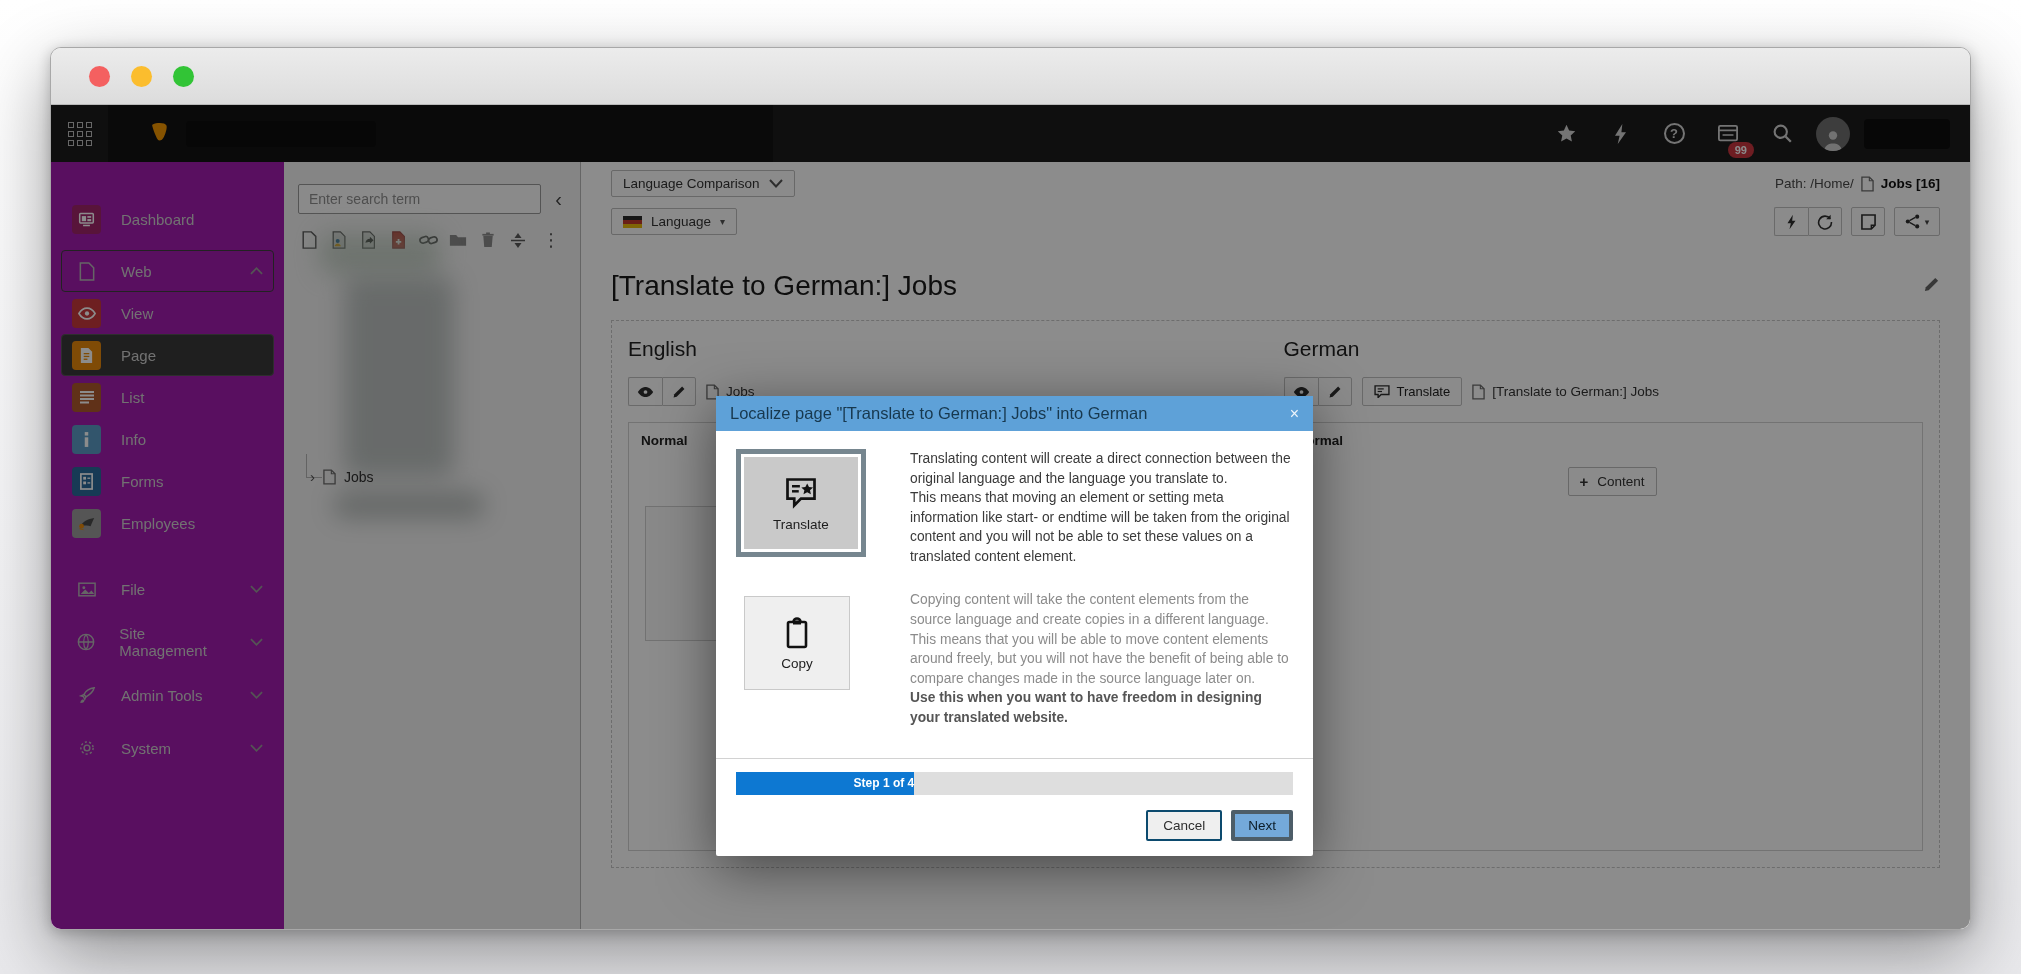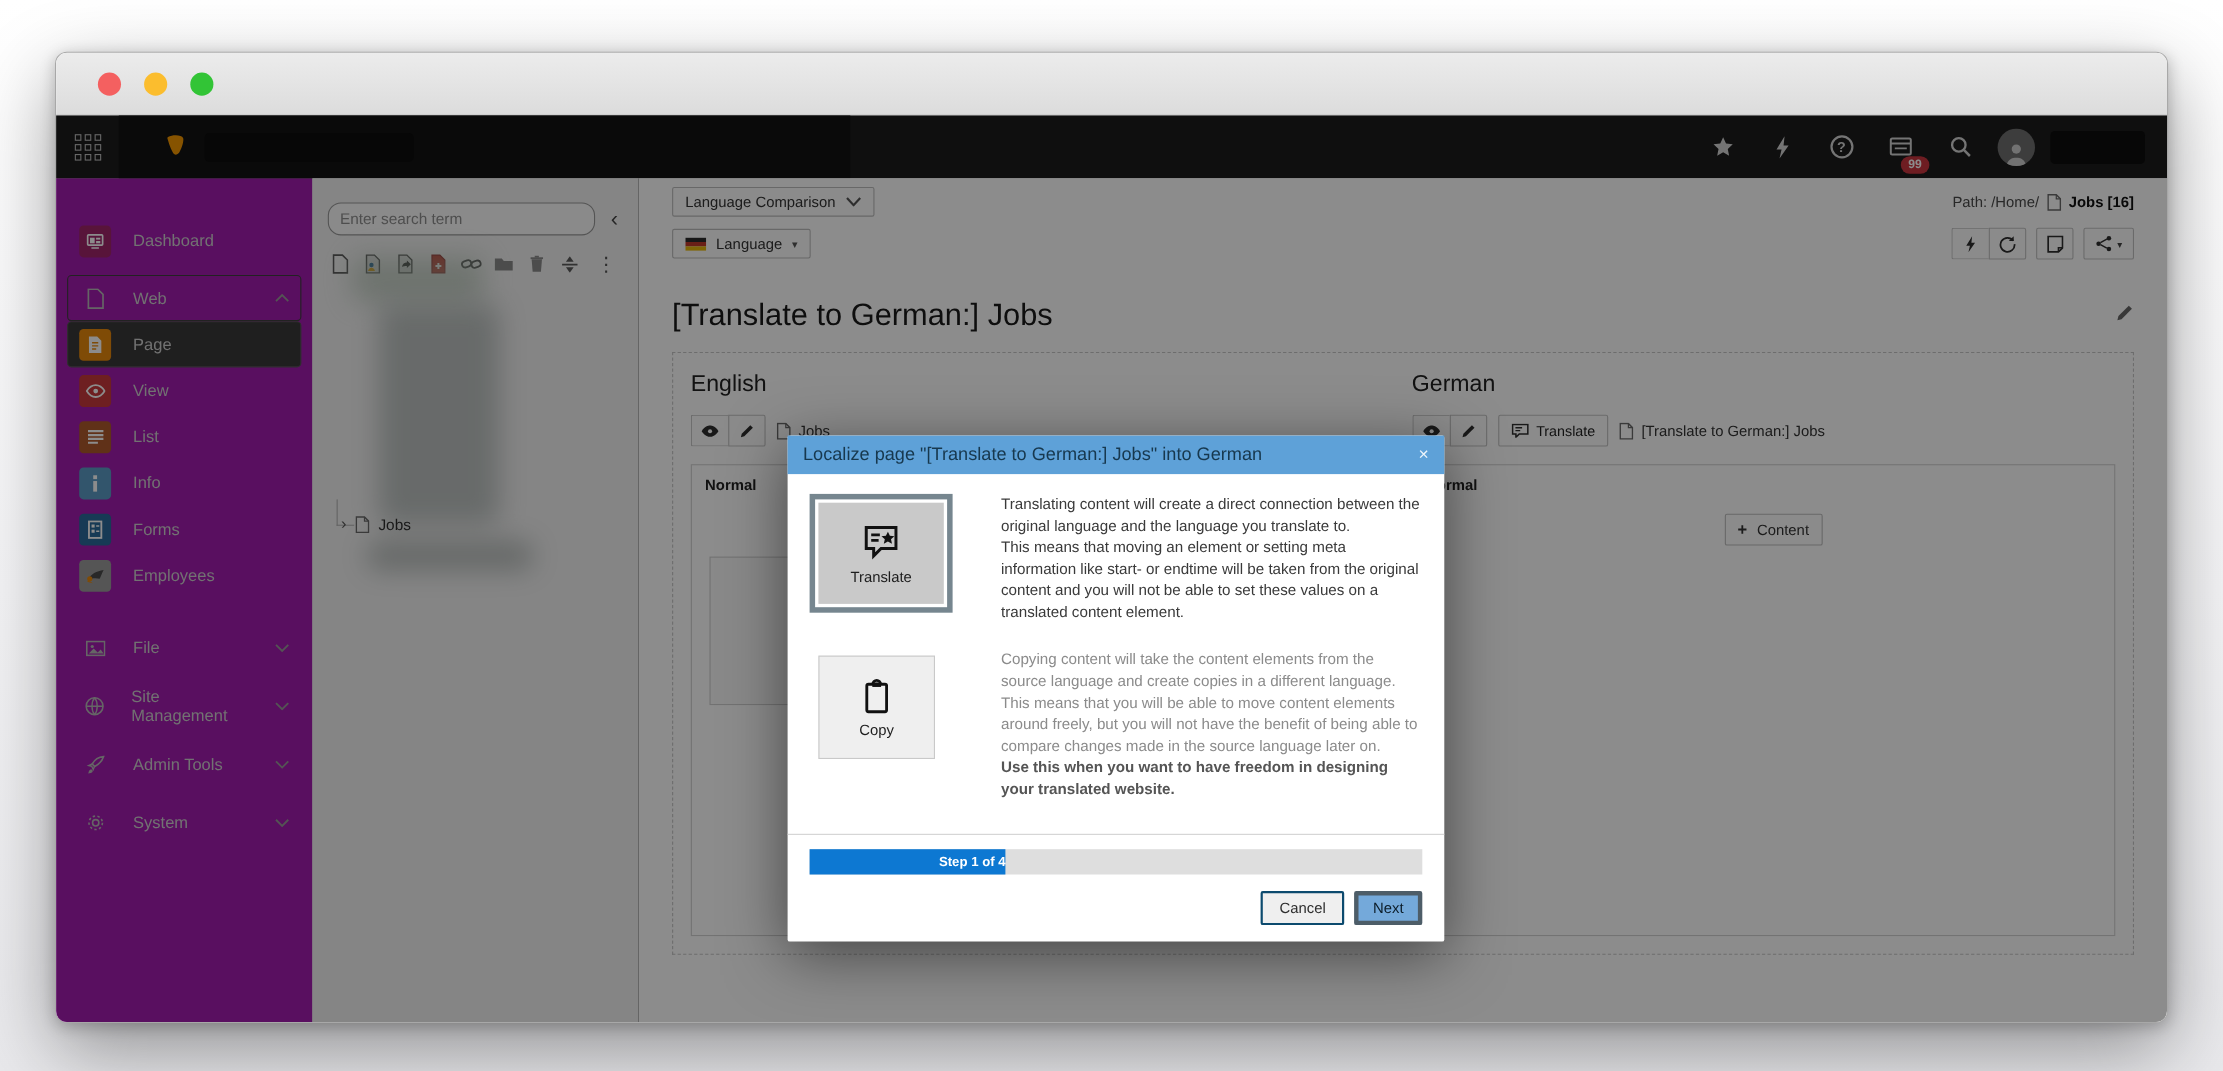--- a/index.html
+++ b/index.html
@@ -44,21 +44,21 @@
   .sm-item .chev { margin-left:auto; color:#8a8a8a; }
   .sm-group-head { border:1px solid #3f3f3f; }
   .sm-active { background:#3a3a3a; border:1px solid #555; }
   .sm-gap { height:10px; } .sm-gap-lg { height:13px; }
   .collapsed { margin-top:11px; }
   .outline-ico { color:#b9b9b9; width:29px; display:flex; justify-content:center; }
 
   
   .pagetree { width:297px; background:#f2f2f2; border-right:1px solid #b9b9b9; position:relative; flex:none; padding:22px 14px 0 14px; }
   .pt-searchrow { display:flex; align-items:center; gap:10px; }
-  .pt-search { flex:1; height:30px; border:1px solid #999; background:#fbfbfb; border-radius:12px; padding:0 10px; font-size:14px; color:#333; }
+  .pt-search { flex:1; height:30px; border:1px solid #999; background:#fbfbfb; border-radius:2px; padding:0 10px; font-size:14px; color:#333; }
   .pt-search::placeholder { color:#8f8f8f; }
   .pt-collapse { color:#444; font-size:20px; cursor:pointer; padding:0 4px; }
   .pt-toolbar { display:flex; align-items:center; gap:7px; margin-top:12px; color:#5a5a5a; }
   .pt-tool { width:28px; height:28px; display:flex; align-items:center; justify-content:center; cursor:grab; }
   .pt-kebab { margin-left:auto; font-size:18px; color:#555; letter-spacing:0; cursor:pointer; padding:0 6px; }
   .pt-blur { position:absolute; border-radius:10px; filter:blur(12px); }
   .tree-row { position:absolute; left:26px; top:306px; display:flex; align-items:center; gap:8px; font-size:14px; color:#2e2e2e; cursor:pointer; }
   .tree-expand { color:#555; font-size:15px; }
   .tree-line { position:absolute; left:8px; top:295px; width:18px; height:22px; border-left:1px solid #b5b5b5; border-bottom:1px solid #b5b5b5; }
 
@@ -214,39 +214,39 @@
                   <path d="M1 1h9l5 5v13H1z" fill="none" stroke="#b9b9b9" stroke-width="1.6"></path>
                 </svg>
             </span>
             <span>Web</span>
             <span class="chev">
                 <svg class="i" width="13" height="8" viewBox="0 0 14 8">
                   <polyline points="1,7 7,1 13,7" fill="none" stroke="#9a9a9a" stroke-width="1.8"></polyline>
                 </svg>
               </span>
           </div>
+          <div class="sm-item">
+            <span class="mi" style="background:#c8393c">
+              <svg class="i" width="18" height="13" viewBox="0 0 20 14">
+                  <path d="M1 7C4 2 8 1 10 1s6 1 9 6c-3 5-7 6-9 6S4 12 1 7z" fill="none" stroke="#fff" stroke-width="1.8"></path>
+                  <circle cx="10" cy="7" r="2.4" fill="#fff"></circle>
+                </svg>
+            </span>
+            <span>View</span>
+          </div>
           <div class="sm-item sm-active">
             <span class="mi" style="background:#e8890c">
               <svg class="i" width="15" height="17" viewBox="0 0 16 18">
                   <path d="M2 1h8l4 4v12H2z" fill="#fff"></path>
                   <line x1="5" y1="7" x2="11" y2="7" stroke="#e8890c" stroke-width="1.4"></line>
                   <line x1="5" y1="10" x2="11" y2="10" stroke="#e8890c" stroke-width="1.4"></line>
                   <line x1="5" y1="13" x2="9" y2="13" stroke="#e8890c" stroke-width="1.4"></line>
                 </svg>
             </span>
             <span>Page</span>
-          </div>
-          <div class="sm-item">
-            <span class="mi" style="background:#c8393c">
-              <svg class="i" width="18" height="13" viewBox="0 0 20 14">
-                  <path d="M1 7C4 2 8 1 10 1s6 1 9 6c-3 5-7 6-9 6S4 12 1 7z" fill="none" stroke="#fff" stroke-width="1.8"></path>
-                  <circle cx="10" cy="7" r="2.4" fill="#fff"></circle>
-                </svg>
-            </span>
-            <span>View</span>
           </div>
           <div class="sm-item">
             <span class="mi" style="background:#b0592d">
               <svg class="i" width="16" height="14" viewBox="0 0 16 14">
                   <line x1="1" y1="2" x2="15" y2="2" stroke="#fff" stroke-width="2"></line>
                   <line x1="1" y1="5.5" x2="15" y2="5.5" stroke="#fff" stroke-width="2"></line>
                   <line x1="1" y1="9" x2="15" y2="9" stroke="#fff" stroke-width="2"></line>
                   <line x1="1" y1="12.5" x2="10" y2="12.5" stroke="#fff" stroke-width="2"></line>
                 </svg>
             </span>

